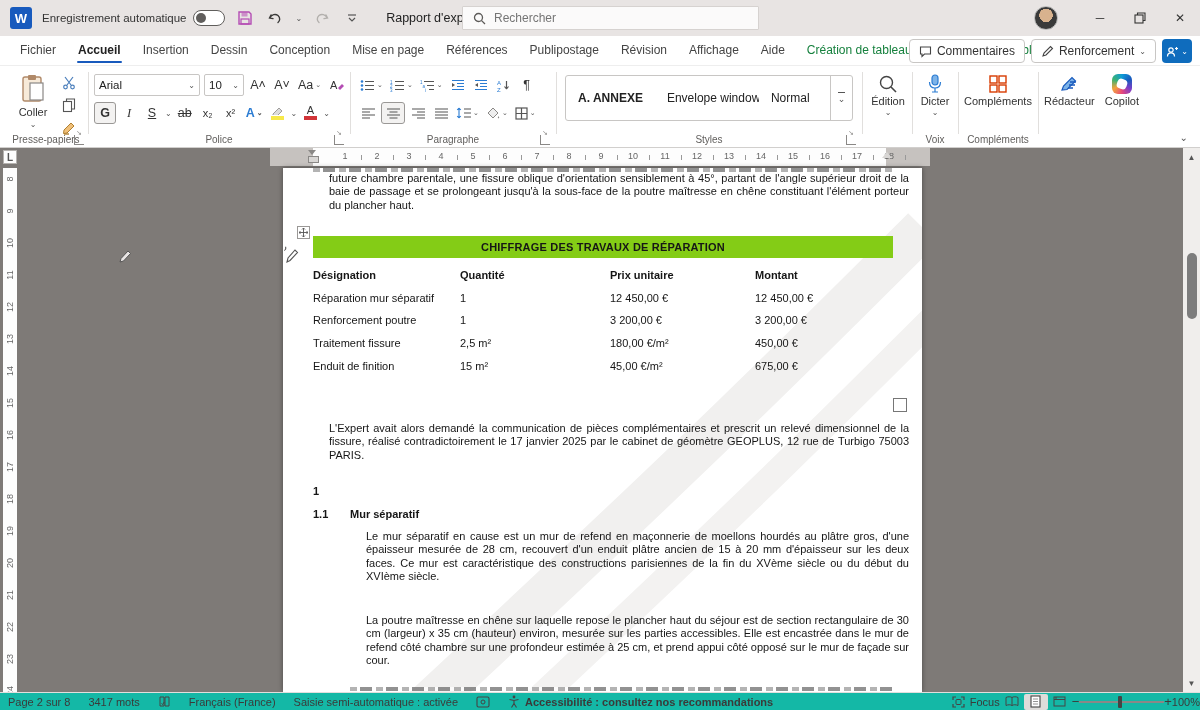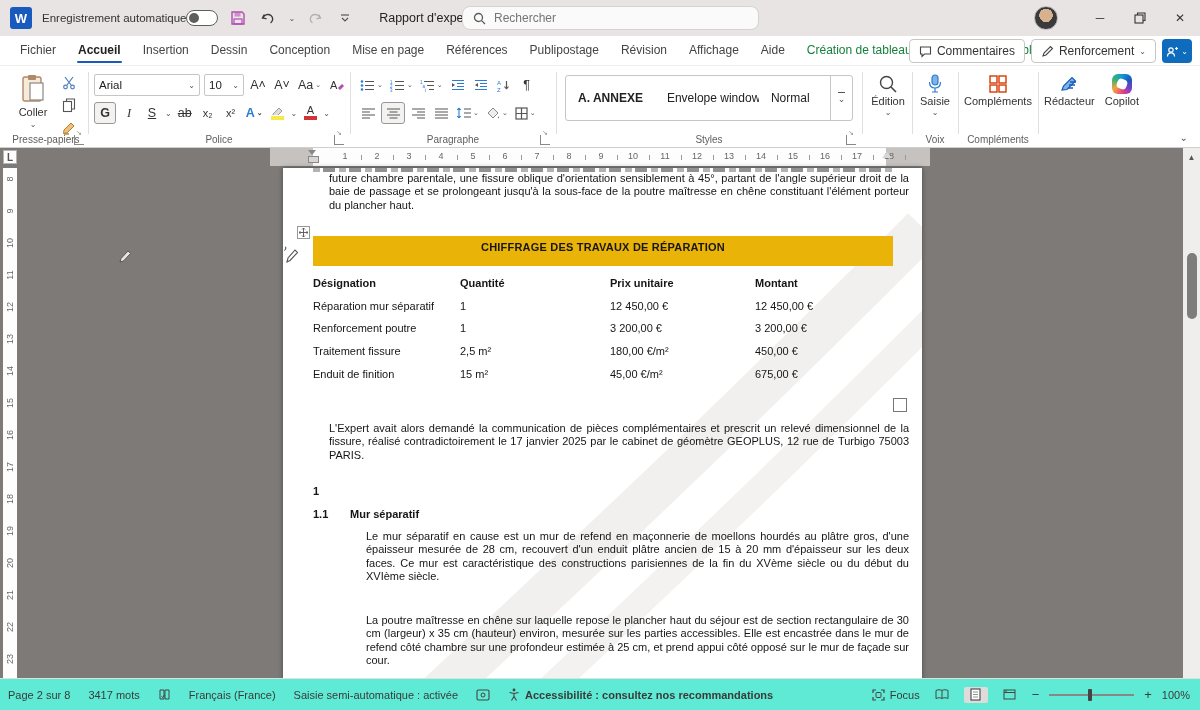--- a/index.html
+++ b/index.html
@@ -4,27 +4,27 @@
 <style>
   * { margin:0; padding:0; box-sizing:border-box; }
   html,body { width:1200px; height:710px; overflow:hidden; }
   body { font-family:"Liberation Sans", sans-serif; font-size:12px; color:#333; background:#e8e4e3; }
   .app { position:relative; width:1200px; height:710px; }
 
   
   .titlebar { position:absolute; top:0; left:0; right:0; height:36px; background:#e8e4e3; display:flex; align-items:center; }
   .tb-left { display:flex; align-items:center; gap:10px; padding-left:10px; }
   .word-logo { width:22px; height:22px; border-radius:3px; background:#185abd; color:#fff; font-weight:bold; font-size:13px; display:flex; align-items:center; justify-content:center; }
-  .autosave { display:flex; align-items:center; font-size:11.5px; color:#333; }
+  .autosave { display:flex; align-items:center; gap:7px; font-size:11.5px; color:#333; }
   .toggle { width:32px; height:16px; border:1px solid #605e5c; border-radius:9px; background:#fff; position:relative; }
   .toggle .knob { position:absolute; left:2px; top:2px; width:10px; height:10px; border-radius:50%; background:#605e5c; }
   .tb-ico { width:20px; height:20px; display:flex; align-items:center; justify-content:center; }
   .chev { font-size:8px; color:#555; }
   .doc-title { display:flex; align-items:center; gap:6px; margin-left:14px; font-size:12.5px; color:#222; }
-  .searchbox { position:absolute; left:462px; top:6px; width:297px; height:24px; background:#fbfafa; border:1px solid #d6d2d0; border-radius:8px; display:flex; align-items:center; gap:8px; padding:0 10px; color:#5c5a58; }
+  .searchbox { position:absolute; left:462px; top:6px; width:297px; height:24px; background:#fbfafa; border:1px solid #d6d2d0; border-radius:1px; display:flex; align-items:center; gap:8px; padding:0 10px; color:#5c5a58; }
   .searchbox input { border:none; outline:none; background:transparent; font-size:12px; color:#5c5a58; width:230px; font-family:"Liberation Sans",sans-serif; }
   .tb-right { position:absolute; right:0; top:0; height:36px; display:flex; align-items:center; }
   .avatar { width:24px; height:24px; border-radius:50%; background:radial-gradient(circle at 50% 38%, #d8b28e 0 38%, #3a3a3a 39% 100%); border:1px solid #bbb; margin-right:22px; }
   .winbtn { width:40px; height:36px; display:flex; align-items:center; justify-content:center; font-size:12px; color:#333; }
 
   
   .tabsrow { position:absolute; top:36px; left:0; right:0; height:30px; background:#fff; border-bottom:1px solid #eee; display:flex; align-items:center; }
   .tabs { display:flex; align-items:center; padding-left:10px; gap:2px; }
   .tab { padding:5px 10px 6px; font-size:12px; color:#444; position:relative; white-space:nowrap; }
   .tab.active { font-weight:bold; color:#222; }
@@ -73,38 +73,38 @@
   .pencil-cursor { position:absolute; left:118px; top:100px; }
 
   
   .page { position:absolute; left:283px; top:20px; width:639px; height:524px; background:#fff; box-shadow:0 0 5px rgba(0,0,0,.4); }
   .wm { position:absolute; inset:0; pointer-events:none; }
   .clipline { position:absolute; left:30px; right:29px; height:4px; background:repeating-linear-gradient(90deg,#9a9a9a 0 7px, #fff 7px 10px, #6d6d6d 10px 22px, #fff 22px 26px); opacity:.75; }
   .body-text { position:absolute; left:30px; width:580px; font-size:11px; line-height:13.4px; color:#161616; text-align:justify;margin-left:16px; }
   .tbl-handle { position:absolute; left:14px; top:58px; width:13px; height:13px; border:1px solid #9a9896; background:#fff; display:flex; align-items:center; justify-content:center; }
   .ink-pen { position:absolute; left:0px; top:76px; }
   .doc-table { position:absolute; left:30px; top:68px; width:580px; font-size:11px; color:#161616; }
-  .t-title { height:30px; background:#eab308; font-weight:bold; text-align:center; line-height:22px; letter-spacing:.2px; }
+  .t-title { height:22px; background:#84cc16; font-weight:bold; text-align:center; line-height:22px; letter-spacing:.2px; }
   .t-row { display:grid; grid-template-columns:147px 150px 145px 138px; height:22.6px; align-items:center; }
   .t-row.hdr { font-weight:bold; }
   .t-row.total { font-weight:bold; }
   .anchor-box { position:absolute; left:610px; top:230px; width:14px; height:14px; border:1.5px solid #767676; background:#fff; }
   .hrow { position:absolute; left:30px; width:580px; font-weight:bold; font-size:11px; color:#161616; display:flex; }
   .hrow .hnum { width:37px; flex:0 0 37px; }
   .indent-text { left:67px; width:543px; }
 
   
   .vscroll { position:absolute; right:0; top:0; width:17px; bottom:0; background:#f0eeec; }
   .vscroll .arr { position:absolute; left:0; width:17px; height:14px; display:flex; align-items:center; justify-content:center; font-size:8px; color:#555; }
   .vscroll .thumb { position:absolute; left:3.5px; width:10px; border-radius:5px; background:#7d7d7d; }
 
   
-  .statusbar { position:absolute; left:0; right:0; bottom:0; height:32px; background:#5eead4; border-top:1px solid #e1dfdd; display:flex; align-items:center; font-size:11px; color:#3b3a39; }
+  .statusbar { position:absolute; left:0; right:0; bottom:0; height:18px; background:#14b8a6; border-top:1px solid #e1dfdd; display:flex; align-items:center; font-size:11px; color:#3b3a39; }
   .sb-left { display:flex; align-items:center; gap:18px; padding-left:8px; }
-  .sb-right { margin-left:auto; display:flex; align-items:center; gap:10px; padding-right:10px; }
+  .sb-right { margin-left:auto; display:flex; align-items:center; gap:0; padding-right:0; }
   .sb-item { display:flex; align-items:center; gap:5px; white-space:nowrap; }
   .sb-strong { font-weight:bold; }
   .viewbtn { width:24px; height:16px; display:flex; align-items:center; justify-content:center; }
   .viewbtn.active { background:#dedcda; border-radius:2px; }
   .zoom-track { position:relative; width:85px; height:2px; background:#8a8886; }
   .zoom-thumb { position:absolute; left:45%; top:-5px; width:4px; height:12px; background:#444; border-radius:1px; }
 
   svg { display:block; }
 </style>
 </head>
@@ -431,21 +431,21 @@
       </div>
     </div>
     <div class="rsep" style="left:912px;"></div>
 
     <div class="rgroup" style="left:914px; width:42px;">
       <div class="vbtn">
         <svg width="16" height="20" viewBox="0 0 16 20">
             <rect x="5" y="1" width="6" height="10" rx="3" fill="#7db3e8" stroke="#2b7cd3" stroke-width="1.2"></rect>
             <path d="M2.5 8 c0 4 2.5 6 5.5 6 s5.5-2 5.5-6 M8 14 v4 M5 18 h6" fill="none" stroke="#2b7cd3" stroke-width="1.2"></path>
           </svg>
-        <span>Saisie</span>
+        <span>Dicter</span>
         <span class="chev">⌄</span>
       </div>
       <div class="glabel"><span>Voix</span></div>
     </div>
     <div class="rsep" style="left:958px;"></div>
 
     <div class="rgroup" style="left:960px; width:76px;">
       <div class="vbtn">
         <svg width="20" height="20" viewBox="0 0 20 20">
             <rect x="2" y="2" width="7" height="7" fill="none" stroke="#d83b01" stroke-width="1.4"></rect>

